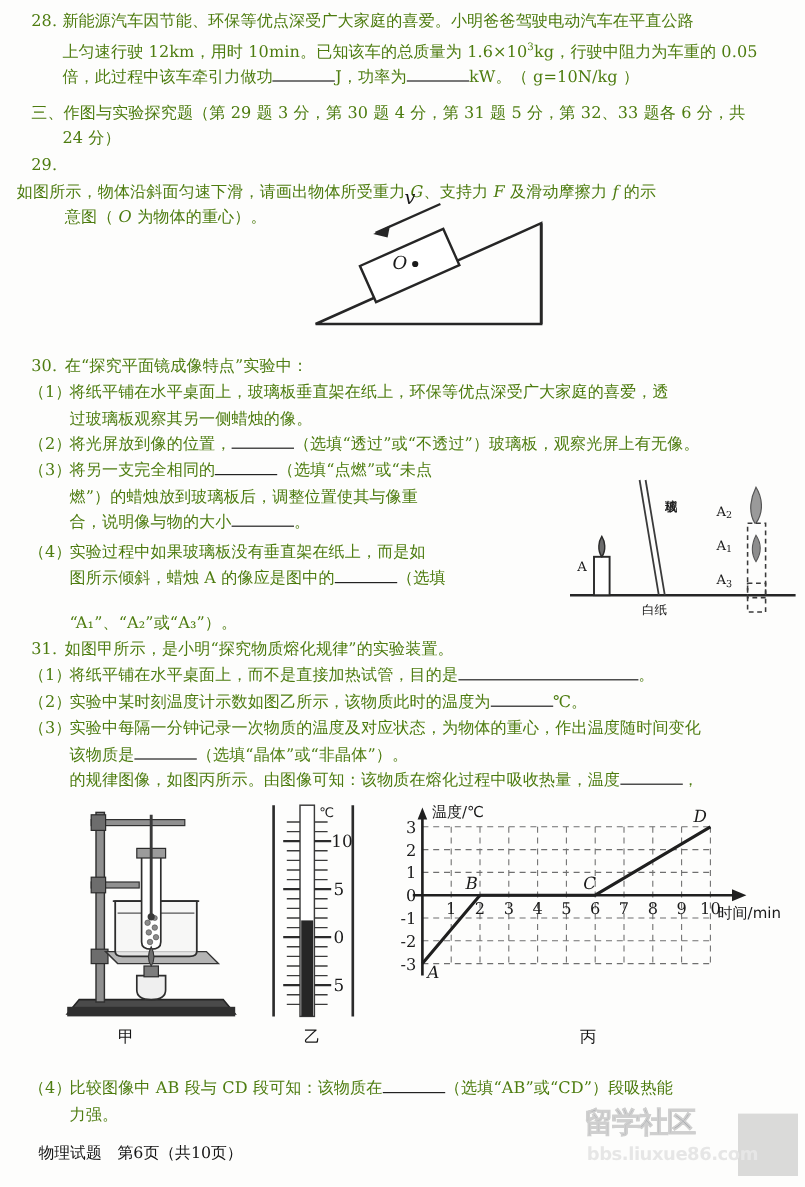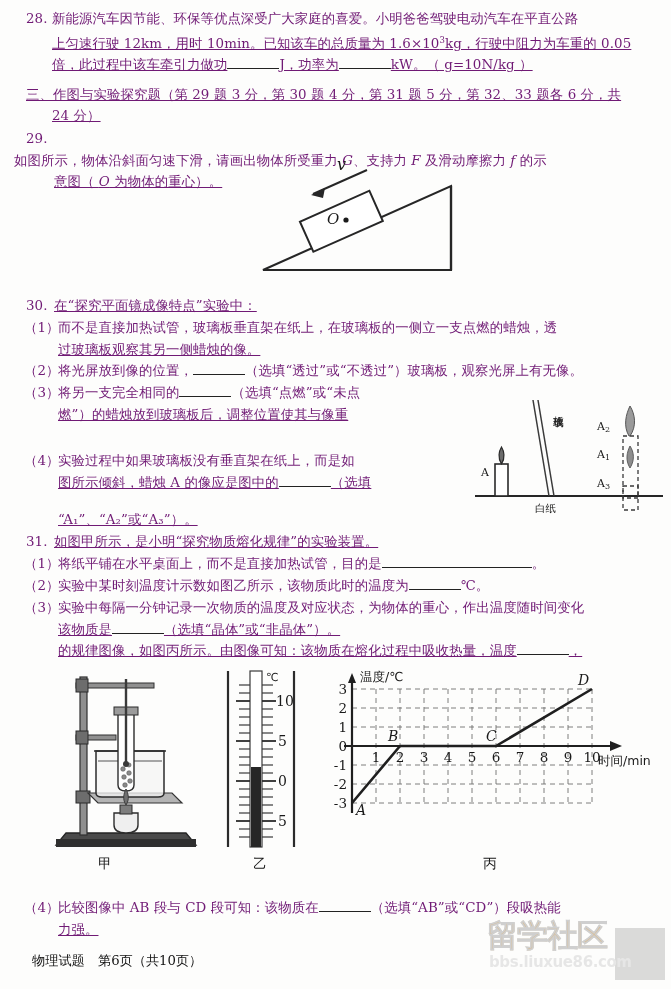--- a/index.html
+++ b/index.html
@@ -19,22 +19,21 @@
     position: relative;
     width: 671px;
     height: 989px;
     background: #fdfdfc;
   }
   
   .qline {
     font-size: 13.4px;
     line-height: 21.5px;
     letter-spacing: 0.1px;
-    color: #701a75;
-    text-decoration: underline;
+    color: #4d7c0f;
   }
   .num-col {
     display: inline-block;
     width: 26px;
     text-align: left;
     vertical-align: top;
   }
   .sub-col {
     display: inline-block;
     width: 34px;
@@ -143,23 +142,23 @@
     left: 487px; top: 918px;
     width: 178px; height: 64px;
     opacity: 0.40;
     pointer-events: none;
   }
   #wm-text {
     position: absolute;
     left: 0; top: 0;
     width: 178px;
     font-family: "DejaVu Sans", "Liberation Sans", sans-serif;
-    font-size: 31px;
+    font-size: 24px;
     font-weight: bold;
-    color: #a16207;
+    color: #0f172a;
     letter-spacing: -1px;
     line-height: 34px;
     -webkit-text-stroke: 0.6px #8d8d8d;
   }
   #wm-url {
     position: absolute;
     left: 2px; top: 35px;
     font-family: "DejaVu Sans", "Liberation Sans", sans-serif;
     font-size: 15px;
     font-weight: bold;
@@ -222,36 +221,37 @@
     <polygon points="56,37 70,30 68,40" fill="#262626"></polygon>
     <text x="82" y="12" font-family="DejaVu Serif, serif" font-style="italic" font-size="16" fill="#1a1a1a">v</text>
   </svg>
 
   <div id="q30" class="qline">
     <span class="num-col" style="width:28px;padding-left:12px;">30.</span><span>在“探究平面镜成像特点”实验中：</span>
   </div>
 
   <div id="q30-1">
     <div class="qline">
-      <span class="sub-col">（1）</span><span class="body-col">而不是直接加热试管，玻璃板垂直架在纸上，在玻璃板的一侧立一支点燃的蜡烛，透</span>
+      <span class="sub-col">（1）</span><span class="body-col">将纸平铺在水平桌面上，玻璃板垂直架在纸上，环保等优点深受广大家庭的喜爱，透</span>
     </div>
     <div class="qline" style="padding-left:34px;">过玻璃板观察其另一侧蜡烛的像。</div>
   </div>
 
   <div id="q30-2">
     <div class="qline">
       <span class="sub-col">（2）</span><span class="body-col"><span>将光屏放到像的位置，</span><span class="blank b-md"></span><span>（选填“透过”或“不透过”）玻璃板，观察光屏上有无像。</span></span>
     </div>
   </div>
 
   <div id="q30-3">
     <div class="qline">
       <span class="sub-col">（3）</span><span class="body-col"><span>将另一支完全相同的</span><span class="blank b-md"></span><span>（选填“点燃”或“未点</span></span>
     </div>
     <div class="qline" style="padding-left:34px;">燃”）的蜡烛放到玻璃板后，调整位置使其与像重</div>
+    <div class="qline" style="padding-left:34px;"><span>合，说明像与物的大小</span><span class="blank b-md"></span><span>。</span></div>
   </div>
 
   <div id="q30-4">
     <div class="qline">
       <span class="sub-col">（4）</span><span class="body-col">实验过程中如果玻璃板没有垂直架在纸上，而是如</span>
     </div>
     <div class="qline" style="padding-left:34px;"><span>图所示倾斜，蜡烛 A 的像应是图中的</span><span class="blank b-md"></span><span>（选填</span></div>
   </div>
   <div id="q30-4b" class="qline">“A₁”、“A₂”或“A₃”）。</div>
 

